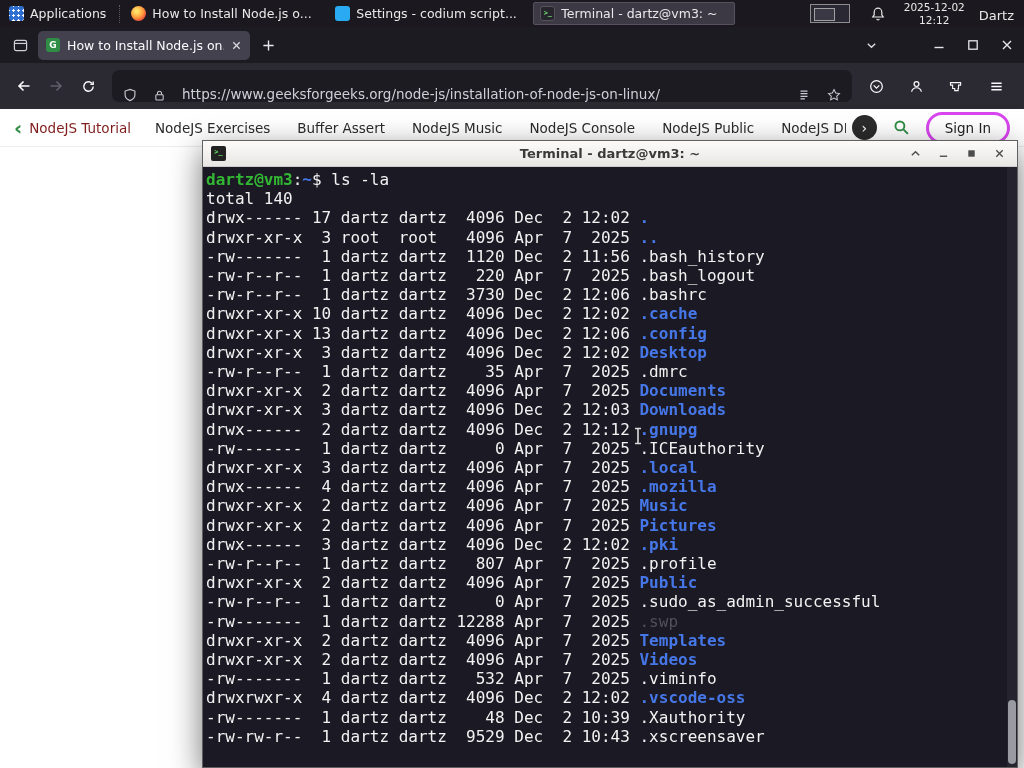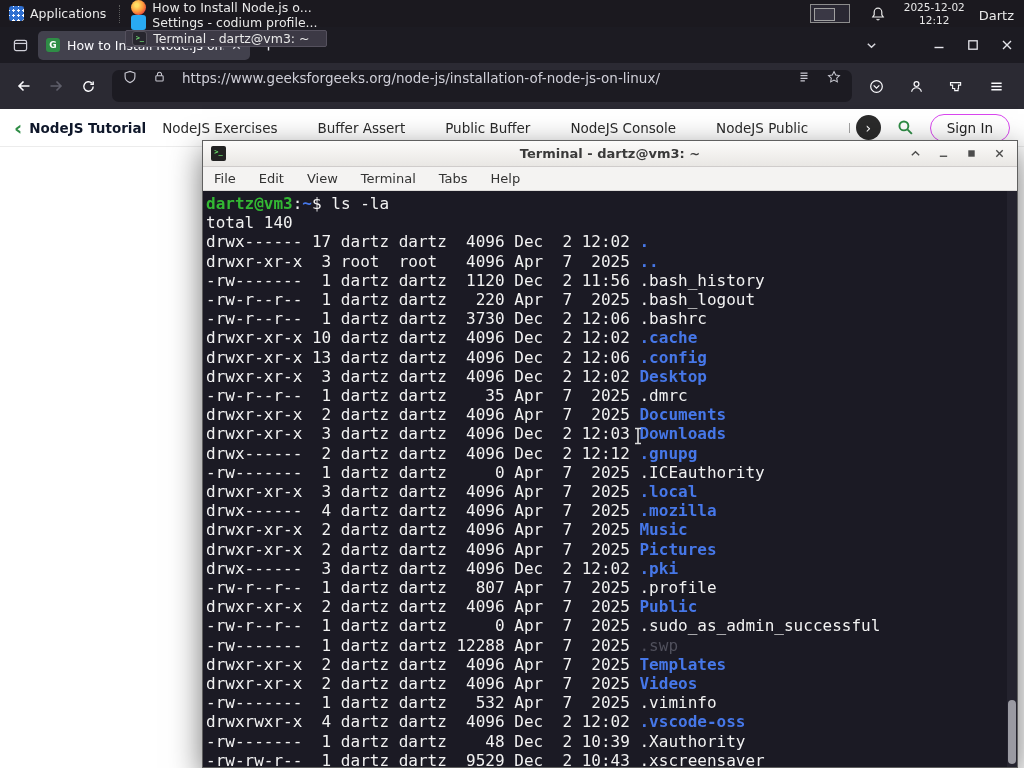--- a/index.html
+++ b/index.html
@@ -8,21 +8,21 @@
   .screen { position:relative; width:1024px; height:768px; background:#1c1b22; }
 
   
   .panel { position:absolute; top:0; left:0; right:0; height:27px; background:#1b191f;
     display:flex; align-items:center; color:#e9e9e9; font-size:12.5px; z-index:40; }
   .app-btn { display:flex; align-items:center; gap:6px; padding:0 9px; height:100%; }
   .app-icon { width:15px; height:15px; border-radius:3px; background:#2f6fd0; flex:none;
     background-image:radial-gradient(#fff 1.2px, transparent 1.3px);
     background-size:5px 5px; background-position:2px 2px; }
   .panel-sep { width:0; height:18px; border-left:1px dotted #5c5c5c; margin:0 4px; }
-  .win-btns { display:flex; align-items:center; height:100%;flex-direction:column; }
+  .win-btns { display:flex; align-items:center; height:100%; }
   .win-btn { display:flex; align-items:center; gap:6px; width:202px; height:23px;
     padding:0 6px; margin:0 1px; border-radius:2px; }
   .win-btn.active { background:#3c3945; border:1px solid #55515e; }
   .win-btn .lbl { white-space:nowrap; overflow:hidden; text-overflow:ellipsis; }
   .w-ic { width:15px; height:15px; flex:none; }
   .ic-firefox { border-radius:50%;
     background:radial-gradient(circle at 38% 35%, #ffe066 12%, #ff9a3c 48%, #e8443a 78%); }
   .ic-codium { border-radius:3px; background:#29aaf3; }
   .ic-terminal { border-radius:3px; background:#27262e; border:1px solid #55525c; color:#72e372;
     font:bold 7px/12px "DejaVu Sans Mono","Liberation Mono",monospace; text-align:center; }
@@ -50,37 +50,37 @@
   .newtab { margin-left:12px; color:#e8e8ee; display:flex; }
   .tab-right { margin-left:auto; display:flex; align-items:center; }
   .alltabs { padding:0 16px; color:#d8d8de; display:flex; }
   .winctl { display:flex; margin-left:28px; }
   .winctl .wc { width:34px; height:28px; display:flex; align-items:center; justify-content:center; color:#e6e6ec; }
 
   .navbar { height:46px; background:#2b2a33; display:flex; align-items:center; padding:0 8px; color:#fbfbfe; }
   .nav-ic { width:32px; height:30px; display:flex; align-items:center; justify-content:center; border-radius:4px; }
   .nav-ic.disabled { color:#5f5f6b; }
   .urlbar { flex:1; height:32px; background:#1c1b22; border-radius:7px; display:flex;
-    align-items:flex-start; gap:16px; padding:0 11px; margin:0 8px; }
+    align-items:flex-end; gap:16px; padding:0 11px; margin:0 8px; }
   .urlbar .u-ic { color:#c9c9d2; display:flex; flex:none; }
   .url-text { flex:1; font-size:13.5px; color:#cfcfd8; white-space:nowrap; overflow:hidden; }
   .nav-right { display:flex; align-items:center; gap:8px; margin-right:4px; }
 
   
   .page { height:659px; background:#fff; position:relative; overflow:hidden; }
   .gfg-nav { height:38px; display:flex; align-items:center; padding:0 14px;
     border-bottom:1px solid #ececec; font-size:13.5px; color:#2b2b2b; }
   .gfg-back { color:#2f8d46; font-size:20px; font-weight:bold; margin-right:7px; line-height:1; }
-  .gfg-tutorial { font-weight:bold; color:#0f172a; margin-right:16px; white-space:nowrap; }
-  .gfg-items { display:flex; gap:40px; flex:1; min-width:0; overflow:hidden; white-space:nowrap; align-items:center; }
+  .gfg-tutorial { font-weight:normal; color:#7f1d1d; margin-right:24px; white-space:nowrap; }
+  .gfg-items { display:flex; gap:27px; flex:1; min-width:0; overflow:hidden; white-space:nowrap; align-items:center; }
   .gfg-item { color:#2b2b2b; }
   .gfg-next { width:25px; height:25px; border-radius:50%; background:#2b2b2b; color:#fff;
     display:flex; align-items:center; justify-content:center; font-size:14px; flex:none; margin-left:6px; }
   .gfg-search { margin:0 16px; display:flex; flex:none; }
-  .gfg-signin { border:1px solid #d946ef; border-radius:16px; padding:5px 16px;
+  .gfg-signin { border:3px solid #d946ef; border-radius:16px; padding:5px 16px;
     font-size:13.5px; color:#222; white-space:nowrap; flex:none; background:#fff; }
 
   
   .termwin { position:absolute; left:202px; top:140px; width:816px; height:628px;
     border:1px solid #606060; box-shadow:0 10px 30px rgba(0,0,0,.55);
     display:flex; flex-direction:column; background:#1b1a24; z-index:30; }
   .term-titlebar { height:26px; flex:none; background:linear-gradient(#fcfbfa,#e9e7e4);
     border-bottom:1px solid #cfcccb; display:flex; align-items:center; position:relative; }
   .term-win-icon { width:15px; height:15px; margin-left:8px; border-radius:2px; background:#222;
     color:#6ee86e; font:bold 7px/13px "DejaVu Sans Mono","Liberation Mono",monospace; text-align:center; z-index:1; }
@@ -116,21 +116,21 @@
       <span>Applications</span>
     </div>
     <div class="panel-sep"></div>
     <div class="win-btns">
         <div class="win-btn">
           <span class="w-ic ic-firefox"></span>
           <span class="lbl">How to Install Node.js o...</span>
         </div>
         <div class="win-btn">
           <span class="w-ic ic-codium"></span>
-          <span class="lbl">Settings - codium profile...</span>
+          <span class="lbl">Settings - codium script...</span>
         </div>
         <div class="win-btn active">
           <span class="w-ic ic-terminal"></span>
           <span class="lbl">Terminal - dartz@vm3: ~</span>
         </div>
       </div>
     <div class="panel-spacer"></div>
     <div class="pager"></div>
     <span class="bell">
       <svg width="16" height="16" viewBox="0 0 16 16">
@@ -261,21 +261,21 @@
       </div>
     </div>
 
     <div class="page">
       <div class="gfg-nav">
         <span class="gfg-back">‹</span>
         <span class="gfg-tutorial">NodeJS Tutorial</span>
         <div class="gfg-items">
             <span class="gfg-item">NodeJS Exercises</span>
             <span class="gfg-item">Buffer Assert</span>
-            <span class="gfg-item">Public Buffer</span>
+            <span class="gfg-item">NodeJS Music</span>
             <span class="gfg-item">NodeJS Console</span>
             <span class="gfg-item">NodeJS Public</span>
             <span class="gfg-item">NodeJS DNS</span>
           </div>
         <span class="gfg-next">›</span>
         <span class="gfg-search">
           <svg width="17" height="17" viewBox="0 0 16 16">
               <circle cx="6.5" cy="6.5" r="4.2" fill="none" stroke="#2f8d46" stroke-width="1.8"></circle>
               <path d="M9.8 9.8L14 14" stroke="#2f8d46" stroke-width="1.8"></path>
             </svg>
@@ -305,28 +305,20 @@
               <rect x="2.5" y="2.5" width="7" height="7" fill="currentColor"></rect>
             </svg>
         </span>
         <span class="tb">
           <svg width="11" height="11" viewBox="0 0 12 12">
               <path d="M2.5 2.5l7 7M9.5 2.5l-7 7" stroke="currentColor" stroke-width="1.5"></path>
             </svg>
         </span>
       </div>
     </div>
-    <div class="term-menubar">
-        <span>File</span>
-        <span>Edit</span>
-        <span>View</span>
-        <span>Terminal</span>
-        <span>Tabs</span>
-        <span>Help</span>
-      </div>
     <div class="term-body">
       <div class="term-output"><div class="term-line"><span class="c-green">dartz@vm3</span><span class="c-white">:</span><span class="c-blue">~</span><span class="c-white">$ ls -la</span></div><div class="term-line"><span class="c-white">total 140</span></div><div class="term-line"><span class="c-white">drwx------ 17 dartz dartz  4096 Dec  2 12:02 </span><span class="c-dir">.</span></div><div class="term-line"><span class="c-white">drwxr-xr-x  3 root  root   4096 Apr  7  2025 </span><span class="c-dir">..</span></div><div class="term-line"><span class="c-white">-rw-------  1 dartz dartz  1120 Dec  2 11:56 </span><span class="c-white">.bash_history</span></div><div class="term-line"><span class="c-white">-rw-r--r--  1 dartz dartz   220 Apr  7  2025 </span><span class="c-white">.bash_logout</span></div><div class="term-line"><span class="c-white">-rw-r--r--  1 dartz dartz  3730 Dec  2 12:06 </span><span class="c-white">.bashrc</span></div><div class="term-line"><span class="c-white">drwxr-xr-x 10 dartz dartz  4096 Dec  2 12:02 </span><span class="c-dir">.cache</span></div><div class="term-line"><span class="c-white">drwxr-xr-x 13 dartz dartz  4096 Dec  2 12:06 </span><span class="c-dir">.config</span></div><div class="term-line"><span class="c-white">drwxr-xr-x  3 dartz dartz  4096 Dec  2 12:02 </span><span class="c-dir">Desktop</span></div><div class="term-line"><span class="c-white">-rw-r--r--  1 dartz dartz    35 Apr  7  2025 </span><span class="c-white">.dmrc</span></div><div class="term-line"><span class="c-white">drwxr-xr-x  2 dartz dartz  4096 Apr  7  2025 </span><span class="c-dir">Documents</span></div><div class="term-line"><span class="c-white">drwxr-xr-x  3 dartz dartz  4096 Dec  2 12:03 </span><span class="c-dir">Downloads</span></div><div class="term-line"><span class="c-white">drwx------  2 dartz dartz  4096 Dec  2 12:12 </span><span class="c-dir">.gnupg</span></div><div class="term-line"><span class="c-white">-rw-------  1 dartz dartz     0 Apr  7  2025 </span><span class="c-white">.ICEauthority</span></div><div class="term-line"><span class="c-white">drwxr-xr-x  3 dartz dartz  4096 Apr  7  2025 </span><span class="c-dir">.local</span></div><div class="term-line"><span class="c-white">drwx------  4 dartz dartz  4096 Apr  7  2025 </span><span class="c-dir">.mozilla</span></div><div class="term-line"><span class="c-white">drwxr-xr-x  2 dartz dartz  4096 Apr  7  2025 </span><span class="c-dir">Music</span></div><div class="term-line"><span class="c-white">drwxr-xr-x  2 dartz dartz  4096 Apr  7  2025 </span><span class="c-dir">Pictures</span></div><div class="term-line"><span class="c-white">drwx------  3 dartz dartz  4096 Dec  2 12:02 </span><span class="c-dir">.pki</span></div><div class="term-line"><span class="c-white">-rw-r--r--  1 dartz dartz   807 Apr  7  2025 </span><span class="c-white">.profile</span></div><div class="term-line"><span class="c-white">drwxr-xr-x  2 dartz dartz  4096 Apr  7  2025 </span><span class="c-dir">Public</span></div><div class="term-line"><span class="c-white">-rw-r--r--  1 dartz dartz     0 Apr  7  2025 </span><span class="c-white">.sudo_as_admin_successful</span></div><div class="term-line"><span class="c-white">-rw-------  1 dartz dartz 12288 Apr  7  2025 </span><span class="c-muted">.swp</span></div><div class="term-line"><span class="c-white">drwxr-xr-x  2 dartz dartz  4096 Apr  7  2025 </span><span class="c-dir">Templates</span></div><div class="term-line"><span class="c-white">drwxr-xr-x  2 dartz dartz  4096 Apr  7  2025 </span><span class="c-dir">Videos</span></div><div class="term-line"><span class="c-white">-rw-------  1 dartz dartz   532 Apr  7  2025 </span><span class="c-white">.viminfo</span></div><div class="term-line"><span class="c-white">drwxrwxr-x  4 dartz dartz  4096 Dec  2 12:02 </span><span class="c-dir">.vscode-oss</span></div><div class="term-line"><span class="c-white">-rw-------  1 dartz dartz    48 Dec  2 10:39 </span><span class="c-white">.Xauthority</span></div><div class="term-line"><span class="c-white">-rw-rw-r--  1 dartz dartz  9529 Dec  2 10:43 </span><span class="c-white">.xscreensaver</span></div></div>
       <div class="term-scrollbar">
         <div class="term-thumb"></div>
       </div>
     </div>
   </div>
 
   <span class="ibeam">
     <svg width="10" height="18" viewBox="0 0 10 18">

